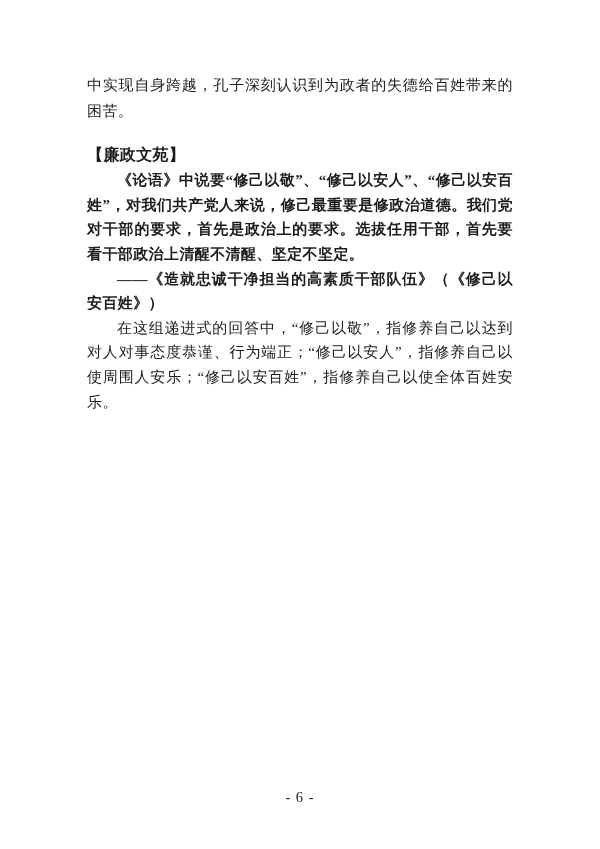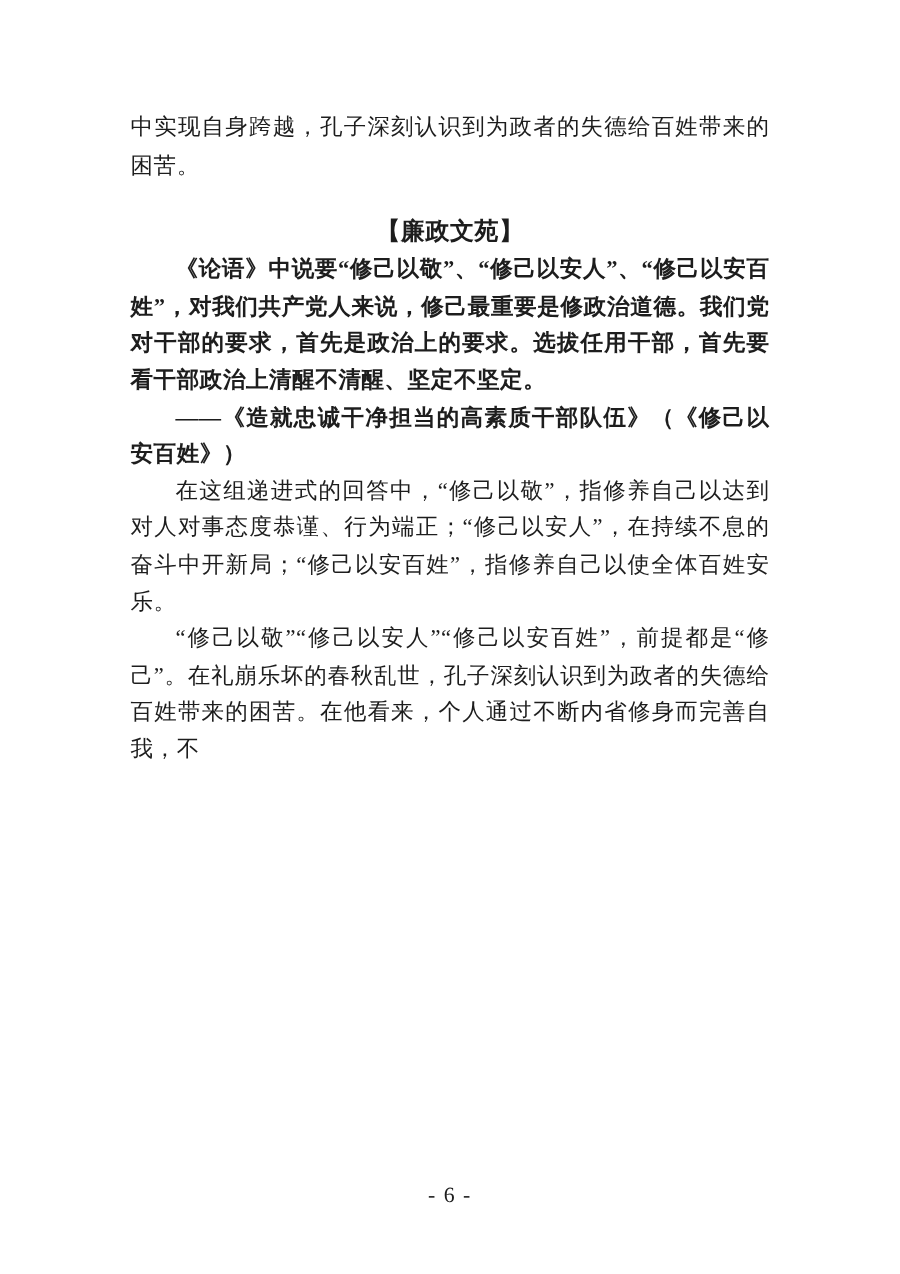--- a/index.html
+++ b/index.html
@@ -26,21 +26,21 @@
       text-align: justify;
       text-justify: inter-ideograph;
       letter-spacing: 0.4px;
     }
     .indent { text-indent: 2em; }
     .section-heading {
       margin: 18px 0 0 0;
       font-size: 16px;
       font-weight: bold;
       line-height: 26px;
-      text-align: center;
+      text-align: left;
       letter-spacing: 0.4px;
     }
     .article-title {
       margin: 21px 0 20px 0;
       font-size: 19px;
       font-weight: bold;
       line-height: 30px;
       text-align: center;
       font-family: "Liberation Sans", "DejaVu Sans", sans-serif;
       letter-spacing: 1px;
@@ -75,19 +75,18 @@
 
 
   <h2 class="section-heading">【廉政文苑】</h2>
 
 
   <p class="para-main indent bold-quote">《论语》中说要“修己以敬”、“修己以安人”、“修己以安百姓”，对我们共产党人来说，修己最重要是修政治道德。我们党对干部的要求，首先是政治上的要求。选拔任用干部，首先要看干部政治上清醒不清醒、坚定不坚定。</p>
 
   <p class="para-main indent bold-quote">——《造就忠诚干净担当的高素质干部队伍》（《修己以安百姓》）</p>
 
 
-  <p class="para-main indent">在这组递进式的回答中，“修己以敬”，指修养自己以达到对人对事态度恭谨、行为端正；“修己以安人”，在持续不息的奋斗中开新局；“修己以安百姓”，指修养自己以使全体百姓安乐。</p>
+  <p class="para-main indent">在这组递进式的回答中，“修己以敬”，指修养自己以达到对人对事态度恭谨、行为端正；“修己以安人”，指修养自己以使周围人安乐；“修己以安百姓”，指修养自己以使全体百姓安乐。</p>
 
-  <p class="para-main indent">“修己以敬”“修己以安人”“修己以安百姓”，前提都是“修己”。在礼崩乐坏的春秋乱世，孔子深刻认识到为政者的失德给百姓带来的困苦。在他看来，个人通过不断内省修身而完善自我，不</p>
 
   <div class="page-footer">- 6 -</div>
 
 </div>
 
 </body></html>

